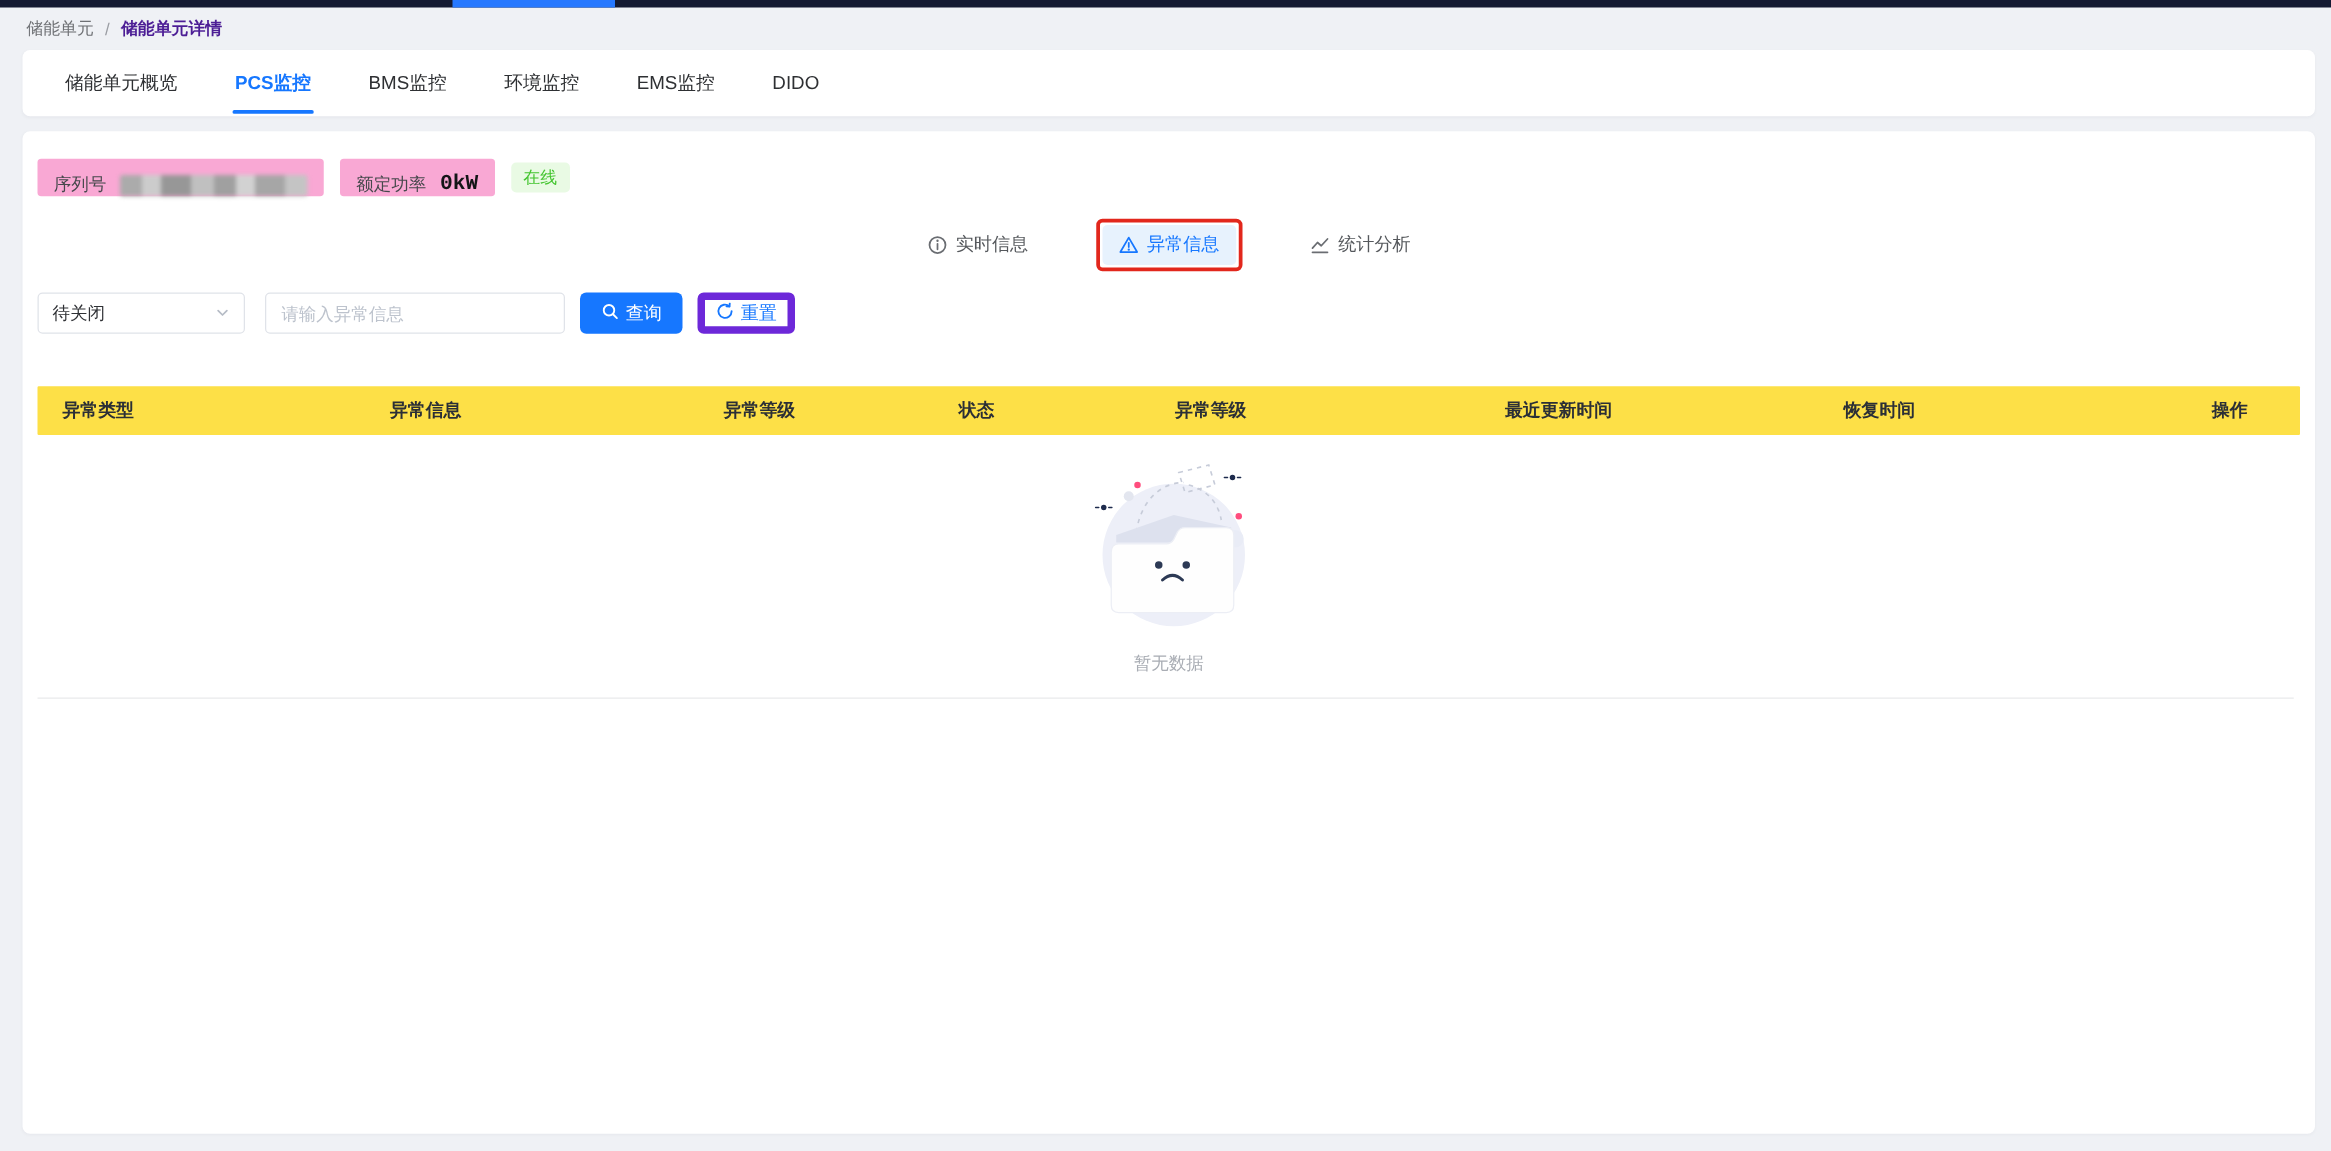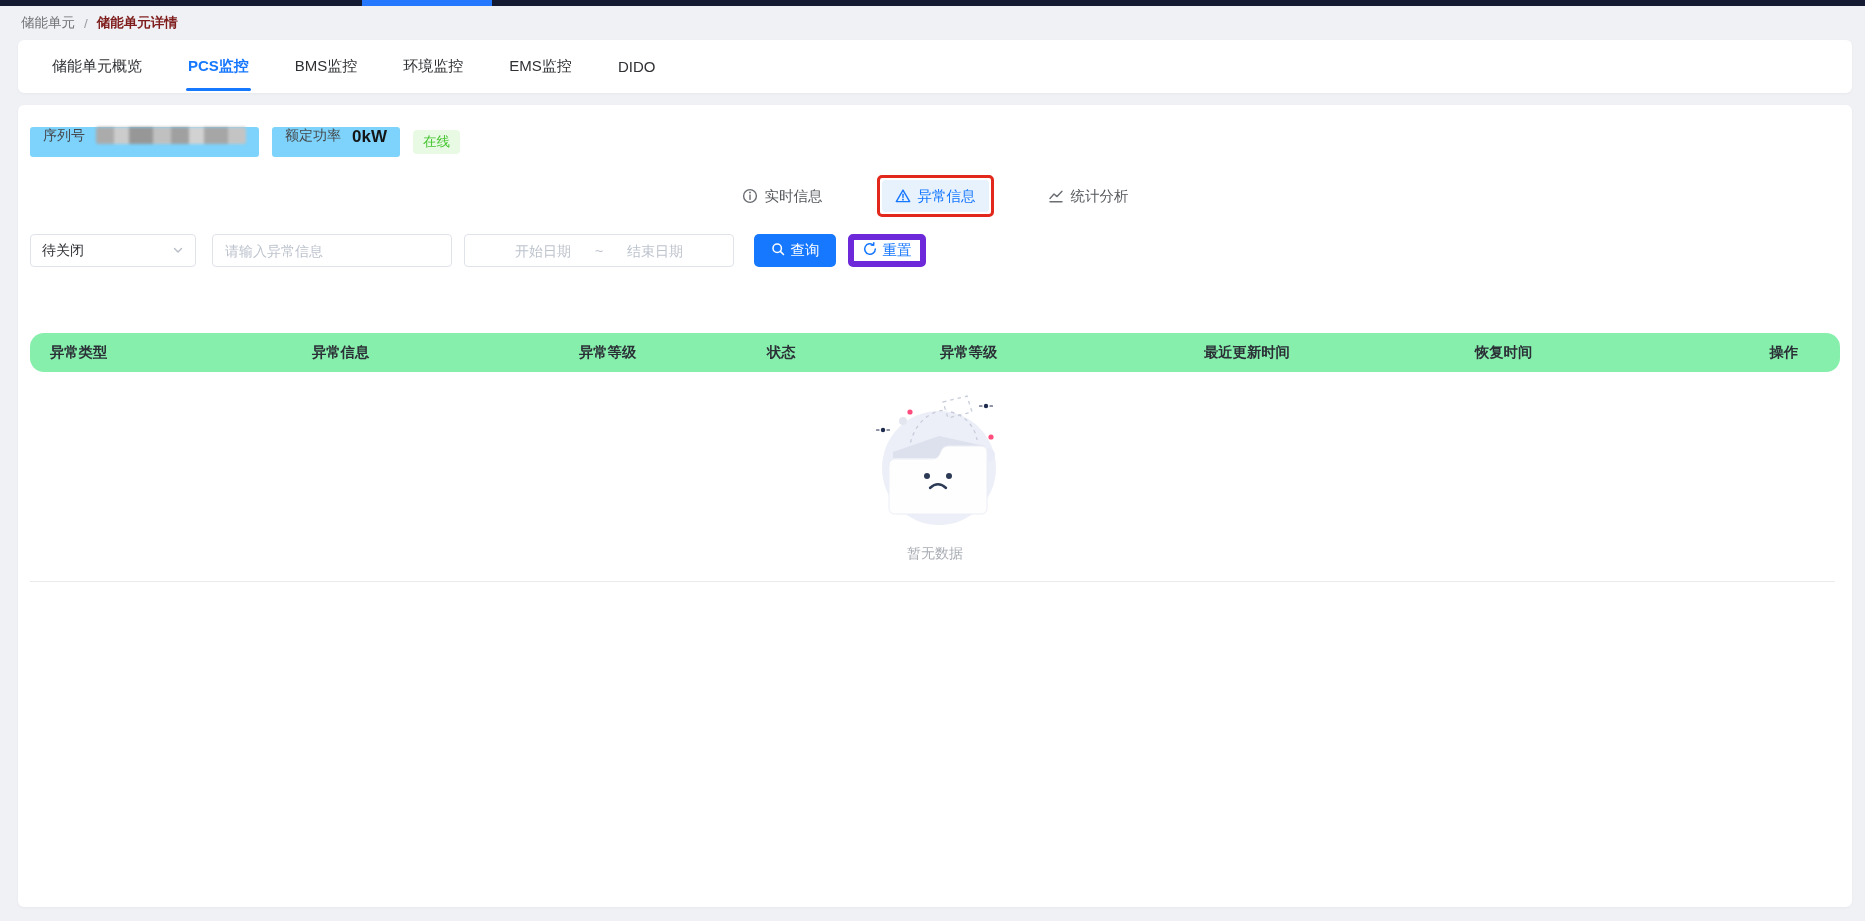--- a/index.html
+++ b/index.html
@@ -11,41 +11,41 @@
   }
 
   
   .topbar { height:6px; background:#141a32; position:relative; }
   .topbar .accent { position:absolute; left:362px; width:130px; top:0; bottom:0; background:#2678ff; }
 
   
   .breadcrumb-row { height:34px; display:flex; align-items:center; padding-left:21px; gap:9px; font-size:13.5px; }
   .crumb-parent { color:#6e7074; cursor:pointer; }
   .crumb-sep { color:#9a9da3; }
-  .crumb-current { color:#7f1d1d; font-weight:700; }
+  .crumb-current { color:#4c1d95; font-weight:700; }
 
   
   .tab-card {
     margin:0 13px 0 18px; height:53px; background:#fff; border-radius:6px;
     display:flex; align-items:flex-end; padding-left:11px;
     box-shadow:0 1px 3px rgba(20,30,60,.04);
   }
   .tab { position:relative; height:100%; display:flex; align-items:center; padding:0 23px; font-size:15px; color:#2e3033; cursor:pointer; }
   .tab.active { color:#1677ff; font-weight:700; }
   .tab.active::after { content:""; position:absolute; left:21px; right:21px; bottom:2px; height:3px; border-radius:2px; background:#1677ff; }
 
   
   .main-card {
     margin:12px 13px 0 18px; height:802px; background:#fff; border-radius:6px;
     padding-top:22px; box-shadow:0 1px 3px rgba(20,30,60,.04); position:relative;
   }
 
   
   .device-row { display:flex; align-items:center; gap:13px; margin-left:12px; height:30px; }
-  .chip { background:#7dd3fc; border-radius:3px; height:30px; display:flex; align-items:flex-start; padding:0 13px; gap:11px; font-size:14px; color:#46484c; }
+  .chip { background:#f9a8d4; border-radius:3px; height:30px; display:flex; align-items:flex-end; padding:0 13px; gap:11px; font-size:14px; color:#46484c;font-family:Liberation Mono, monospace; }
   .masked-value { width:150px; height:17px; border-radius:2px; filter:blur(1.6px);
     background:linear-gradient(90deg,#ababab 0 12%,#cccccc 12% 22%,#979797 22% 38%,#c0c0c0 38% 50%,#a0a0a0 50% 62%,#d2d2d2 62% 72%,#a6a6a6 72% 88%,#c4c4c4 88% 100%); }
   .power-value { font-weight:700; font-size:17px; color:#141517; }
   .online-badge { background:#e9fae4; color:#45c531; font-size:13.5px; padding:5px 10px; border-radius:4px; line-height:1; }
 
   
   .view-tabs { margin-top:17px; height:44px; display:flex; justify-content:center; align-items:center; gap:54px; }
   .view-tab { display:flex; align-items:center; gap:7px; font-size:14.5px; color:#55585c; cursor:pointer; line-height:1; }
   .view-tab svg { display:block; }
   .view-tab.active { background:#e7f2fd; color:#1677ff; padding:8px 13px; border-radius:4px; }
@@ -59,21 +59,21 @@
   .text-input input { border:none; outline:none; width:100%; font-size:14px; font-family:inherit; color:#2f3135; background:transparent; }
   .text-input input::placeholder, .date-range input::placeholder { color:#bdc3cd; }
   .date-range { width:270px; margin-right:20px; padding:0 6px; justify-content:center; color:#bdc3cd; }
   .date-range input { border:none; outline:none; width:104px; text-align:center; font-size:14px; font-family:inherit; background:transparent; color:#2f3135; }
   .btn { height:33px; border-radius:5px; display:flex; align-items:center; justify-content:center; gap:6px; font-size:14.5px; cursor:pointer; font-family:inherit; }
   .btn-primary { width:82px; background:#1677ff; color:#fff; border:none; margin-right:12px; }
   .btn-plain { width:78px; background:#fff; color:#1677ff; border:6px solid #6d28d9; }
 
   
   .table-header {
-    margin:66px 12px 0; height:39px; background:#86efac; border-radius:14px;
+    margin:42px 12px 0; height:39px; background:#fde047; border-radius:1px;
     display:grid; grid-template-columns:262px 267px 188px 173px 264px 271px 1fr 140px;
     align-items:center; padding:0 20px; font-size:14.3px; font-weight:700; color:#2b2f36;
   }
   .table-header .col-op { text-align:right; padding-right:22px; }
 
   
   .empty-state { margin-top:16px; display:flex; flex-direction:column; align-items:center; }
   .empty-state .caption { margin-top:3px; font-size:14px; color:#a9adb4; }
 
   .divider { margin:18px 17px 0 12px; border-top:1px solid #e9eaec; }
@@ -152,25 +152,20 @@
     <div class="ctrl select">
       <span>待关闭</span>
       <span>
         <svg width="12" height="12" viewBox="0 0 12 12" fill="none" stroke="#b6bcc6" stroke-width="1.4" stroke-linecap="round" stroke-linejoin="round">
           <path d="M2.5 4.5 L6 8 L9.5 4.5"></path>
         </svg>
       </span>
     </div>
     <div class="ctrl text-input">
       <input placeholder="请输入异常信息" style="">
-    </div>
-    <div class="ctrl date-range">
-      <input placeholder="开始日期" style="">
-      <span>~</span>
-      <input placeholder="结束日期" style="">
     </div>
     <button class="btn btn-primary">
       <span>
         <svg width="14" height="14" viewBox="0 0 14 14" fill="none" stroke="#fff" stroke-width="1.5" stroke-linecap="round">
           <circle cx="6.2" cy="6.2" r="4.2"></circle>
           <line x1="9.4" y1="9.4" x2="12.5" y2="12.5"></line>
         </svg>
       </span>
       <span>查询</span>
     </button>

